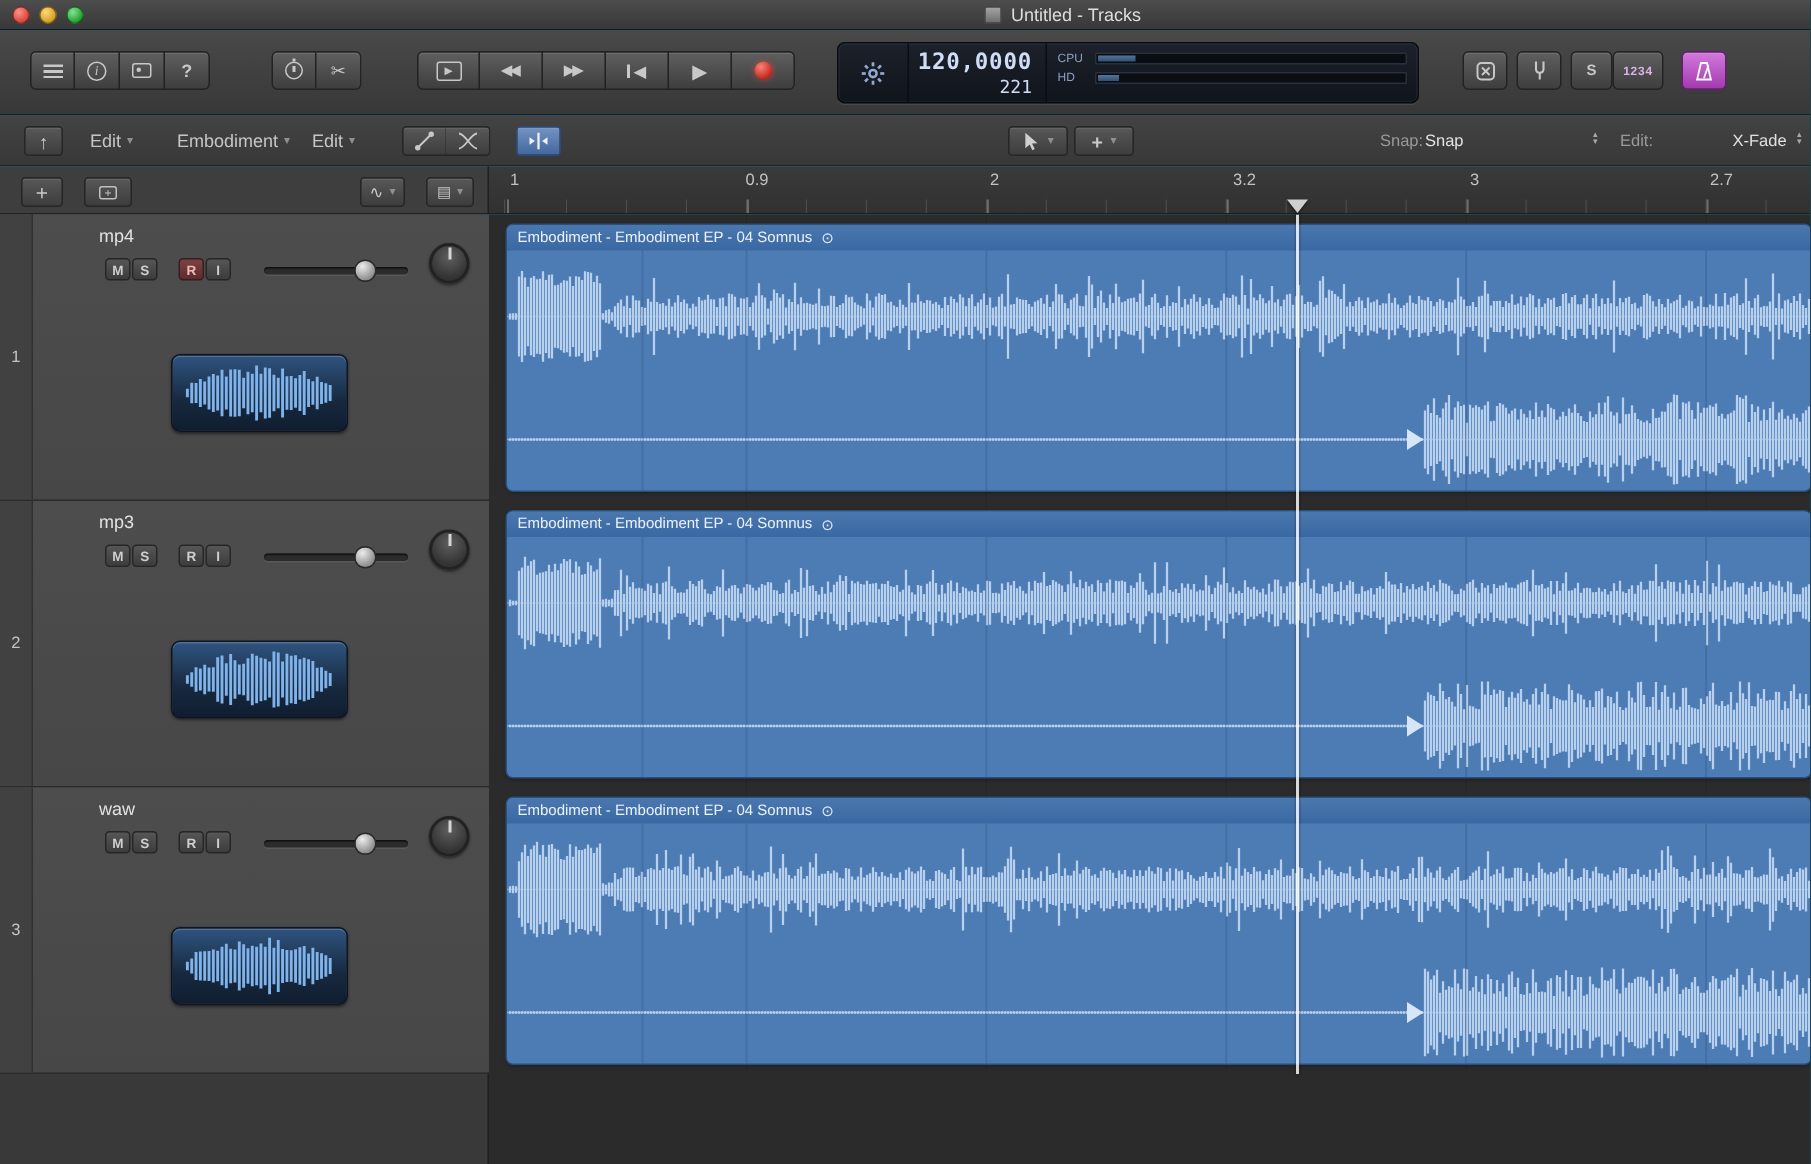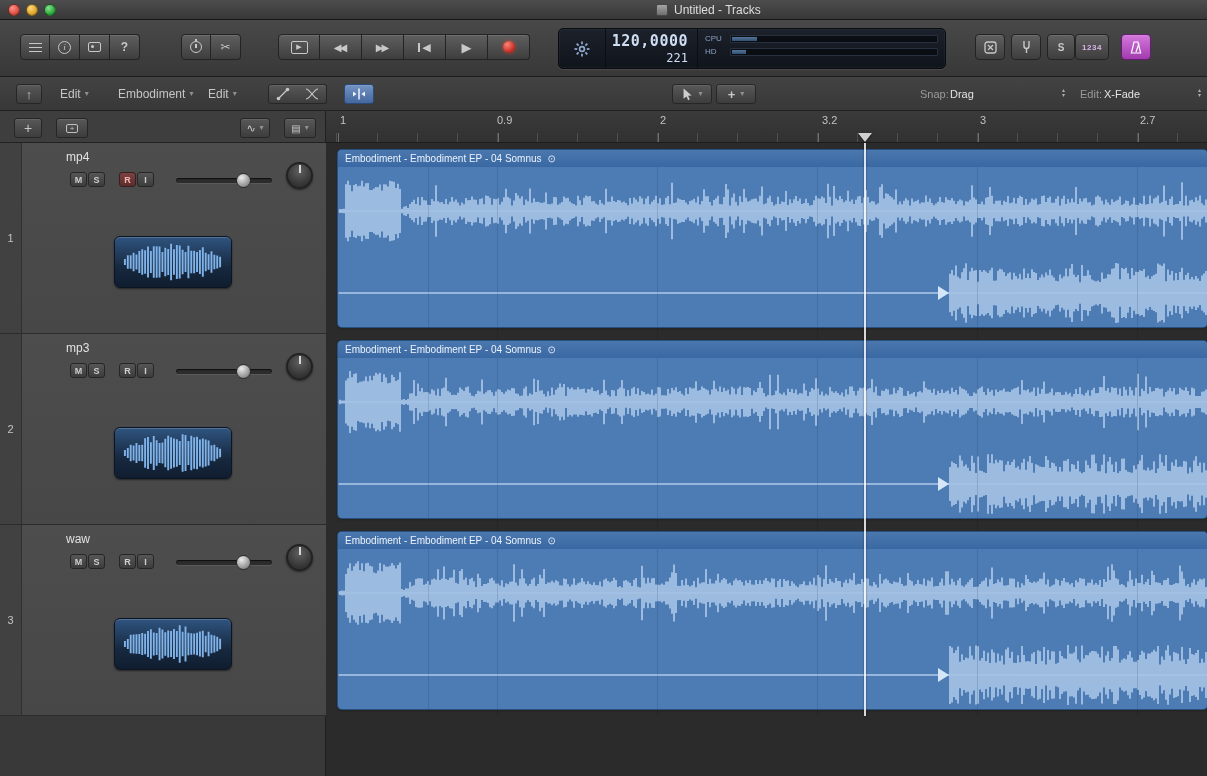--- a/index.html
+++ b/index.html
@@ -273,28 +273,28 @@
       </svg>
       <span class="chev">▾</span>
     </div>
     <div class="t2btn" style="left:716px;width:40px;gap:5px">
       <span style="font-size:13px;font-weight:bold">+</span>
       <span class="chev">▾</span>
     </div>
 
     <span class="lbl" style="left:920px">Snap:</span>
     <div class="val" style="left:950px">
-      <span>Drag</span>
+      <span>Snap</span>
     </div>
     <span class="sortarrows" style="position:absolute;left:1062px;top:11px">
         <span>▴</span>
         <span>▾</span>
       </span>
     <span class="lbl" style="left:1080px">Edit:</span>
-    <div class="val" style="left:1104px">
+    <div class="val" style="left:1155px">
       <span>X-Fade</span>
     </div>
     <span class="sortarrows" style="position:absolute;left:1198px;top:11px">
         <span>▴</span>
         <span>▾</span>
       </span>
   </div>
 
   <div id="trackbar">
     <div class="t2btn" style="left:14px;width:28px">

